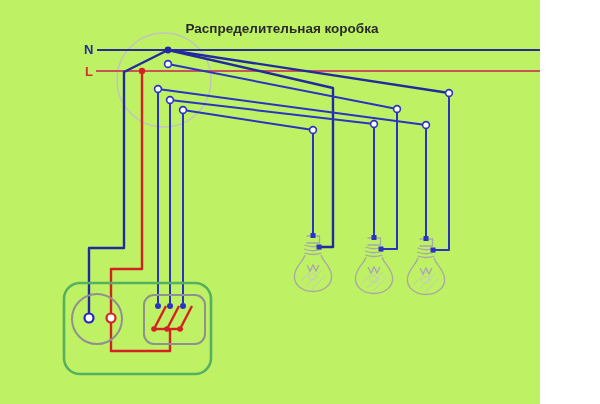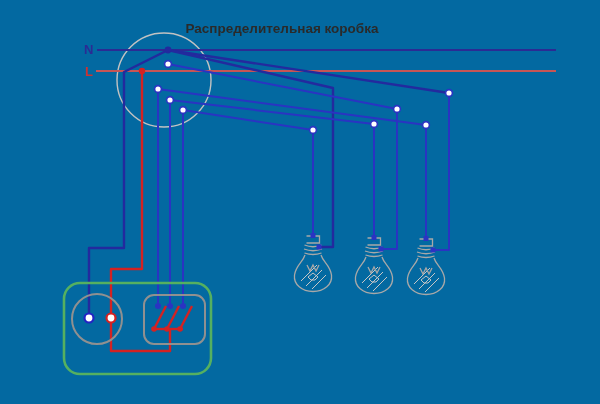--- a/index.html
+++ b/index.html
@@ -2,21 +2,21 @@
 <html style="--neutral_bus: #2b2b94; --line_bus: #c75555; --wire_blue: #2a34c2; --wire_blue_dark: #232a9e; --wire_red: #d42222; --junction_circle: #c2c2c2; --enclosure: #55b060; --component_outline: #909090; --bulb_sketch: #a8a8a8; --title_text: #2a2a2a;"><head>
 <meta charset="utf-8">
 <style>
   :root{
     --neutral_bus:#2b2b94; --line_bus:#c75555; --wire_blue:#2a34c2;
     --wire_blue_dark:#232a9e; --wire_red:#d42222; --junction_circle:#c2c2c2;
     --enclosure:#55b060; --component_outline:#909090; --bulb_sketch:#a8a8a8;
     --title_text:#2a2a2a;
   }
   html,body{margin:0;padding:0;background:#ffffff;}
-  .stage{position:relative;width:600px;height:404px;background:#0369a1;overflow:hidden;}
+  .stage{position:relative;width:540px;height:404px;background:#bef264;overflow:hidden;}
   svg{position:absolute;left:0;top:0;}
   .jcirc{fill:none;stroke:var(--junction_circle);stroke-width:1.4;}
   .nbus{fill:none;stroke:var(--neutral_bus);stroke-width:2.2;}
   .lbus{fill:none;stroke:var(--line_bus);stroke-width:2;}
   .wb{fill:none;stroke:var(--wire_blue);stroke-width:2;stroke-linejoin:round;}
   .wbd{fill:none;stroke:var(--wire_blue_dark);stroke-width:2.4;stroke-linejoin:round;}
   .wr{fill:none;stroke:var(--wire_red);stroke-width:2.4;stroke-linejoin:round;}
   .ring{fill:#fff;stroke:var(--wire_blue);stroke-width:1.6;}
   .ringb{fill:#fff;stroke:#2323c4;stroke-width:2.2;}
   .ringr{fill:#fff;stroke:var(--wire_red);stroke-width:2.2;}

